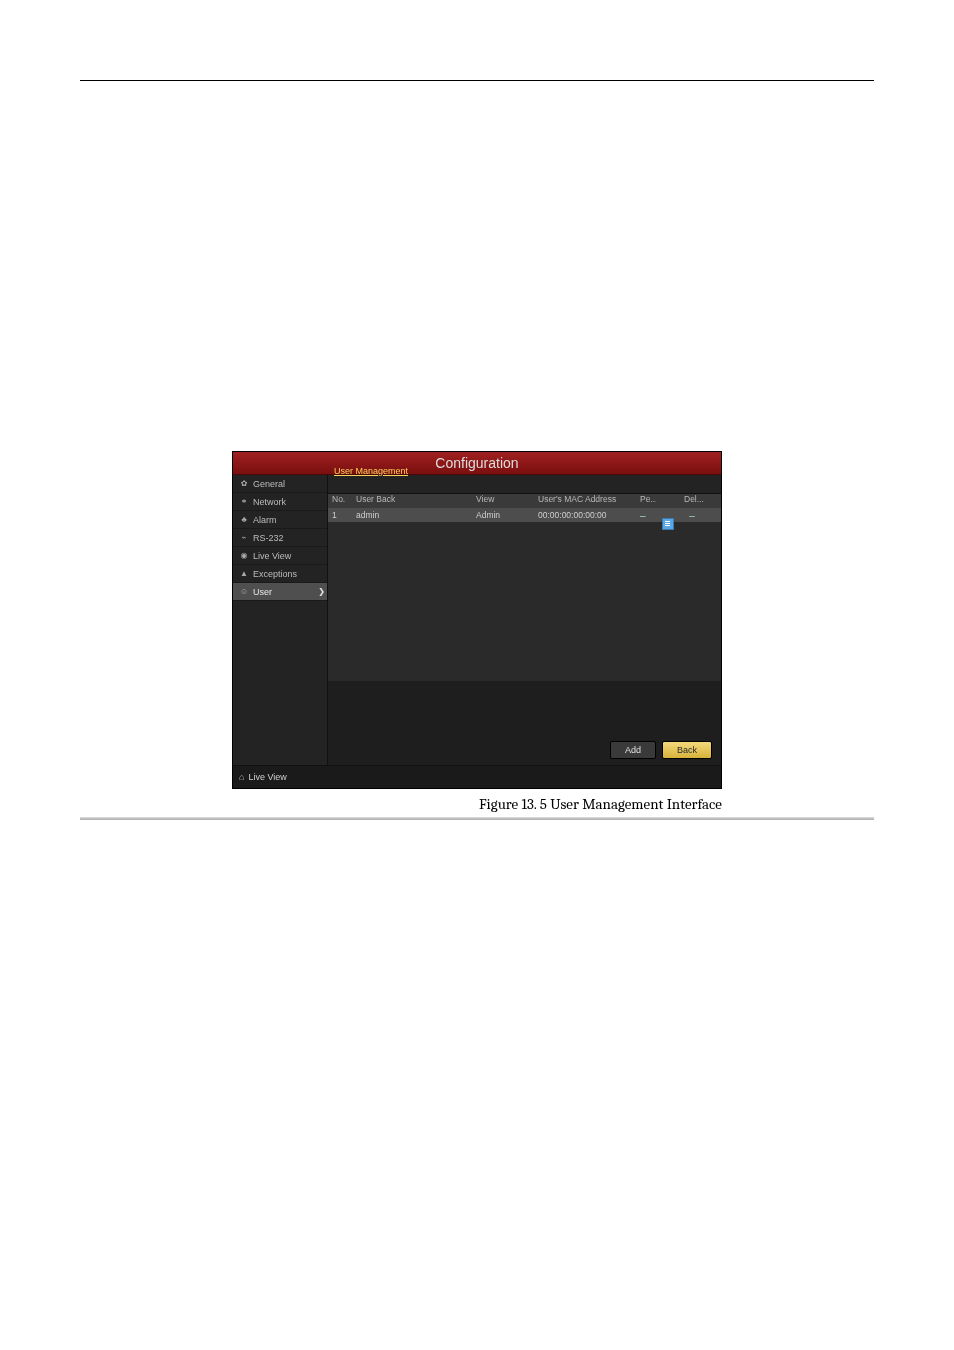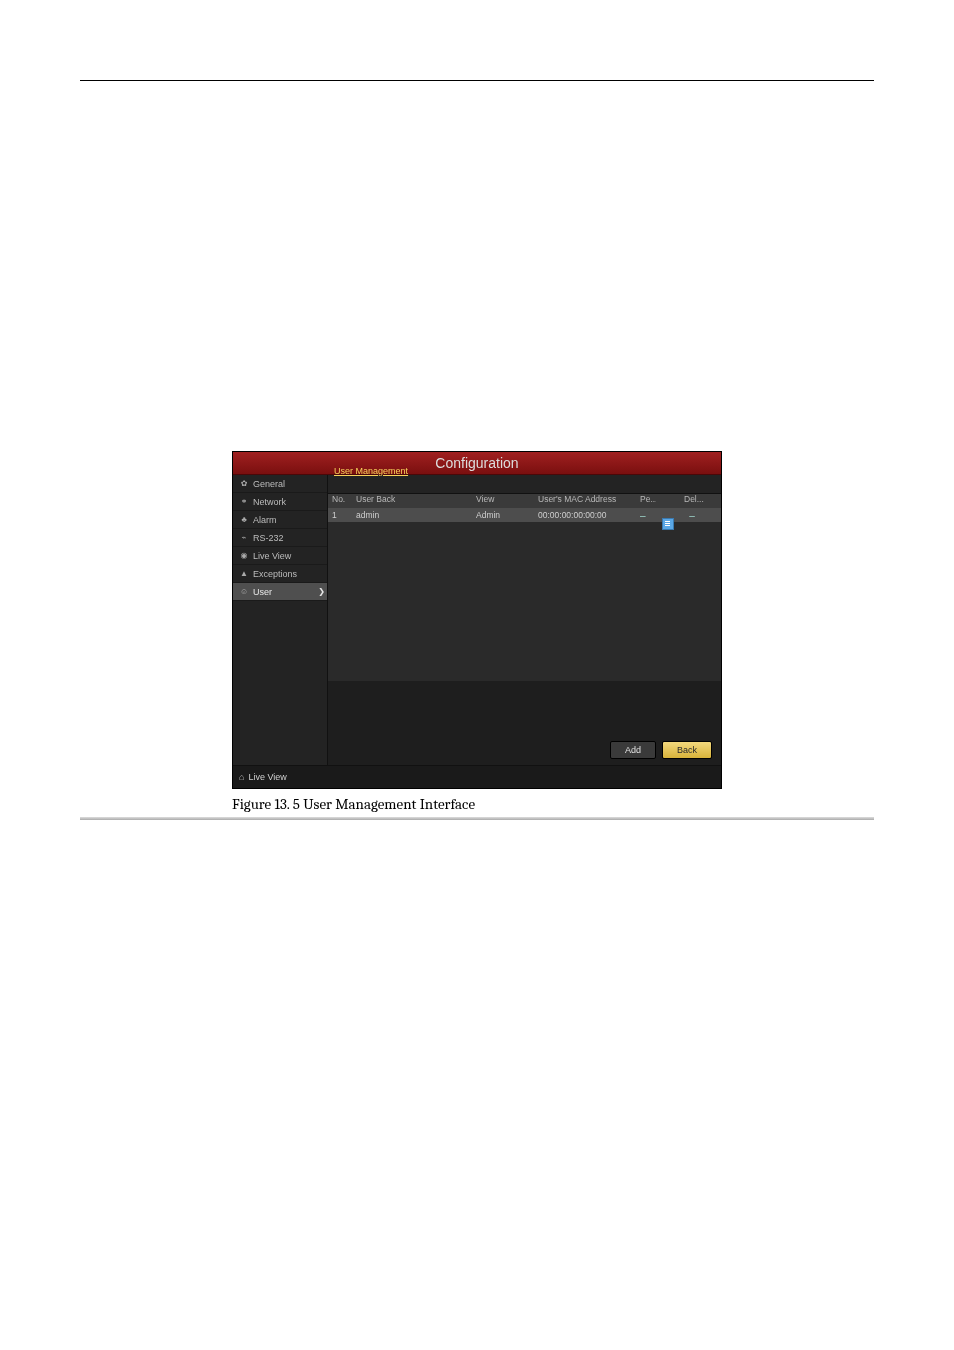--- a/index.html
+++ b/index.html
@@ -198,21 +198,21 @@
     gap: 4px;
     font-size: 9px;
     color: #d0d0d0;
     cursor: pointer;
   }
   .home-icon {
     font-size: 9px;
     color: #ccc;
   }
   .caption {
-    text-align: left;
+    text-align: right;
     font-family: Cambria, Georgia, serif;
     font-size: 15px;
     color: #000;
     margin-top: 6px;
   }
   .caption-hr {
     border: none;
     height: 3px;
     background: linear-gradient(#ddd, #aaa);
     margin: 4px 80px 0 80px;

